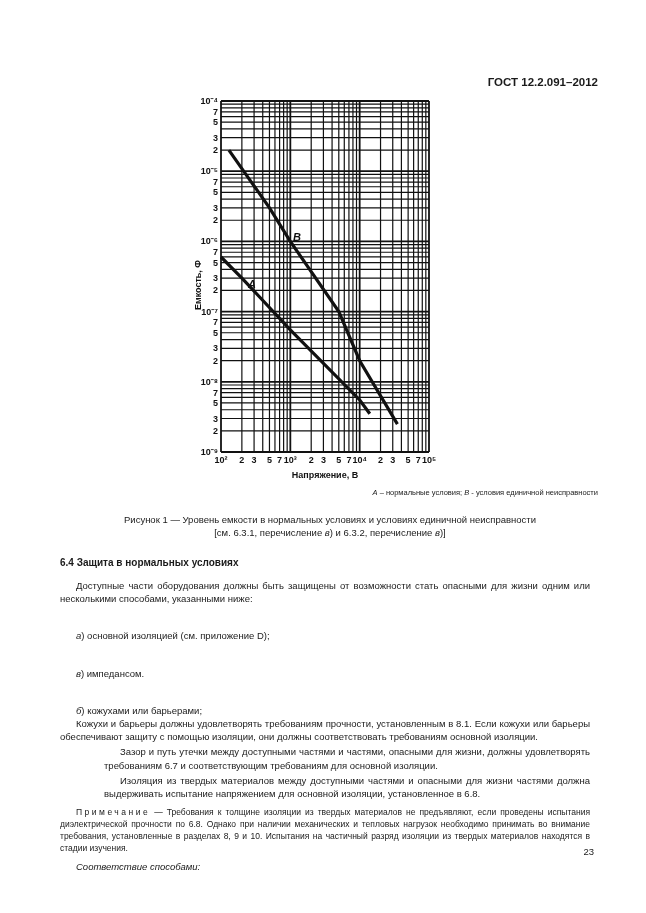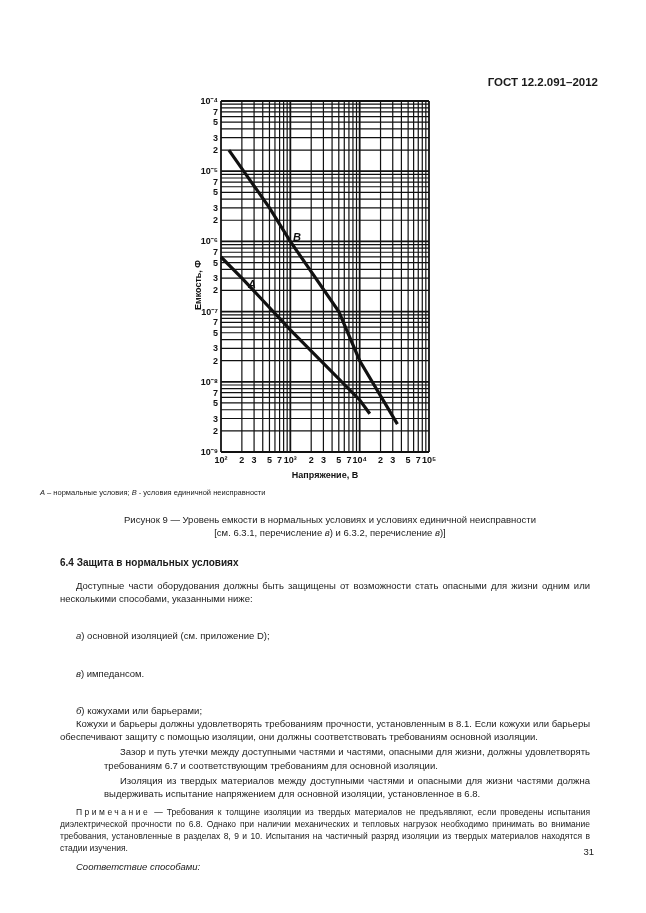--- a/index.html
+++ b/index.html
@@ -1,19 +1,19 @@
 <!DOCTYPE html>
 <html><head>
 <meta charset="utf-8">
 <style>
   html, body { margin: 0; padding: 0; background: #ffffff; }
   body { width: 646px; height: 913px; position: relative; overflow: hidden; color: #1a1a1a; font-family: "Liberation Sans", sans-serif; }
   .header { position: absolute; top: 76px; right: 48px; font-size: 11.5px; font-weight: bold; }
   .chart { position: absolute; left: 0; top: 0; width: 646px; height: 500px; }
-  .legend-line { position: absolute; top: 488px; left: 0; width: 540px; text-align: left; font-size: 7.5px; padding-left: 40px; box-sizing: border-box; }
+  .legend-line { position: absolute; top: 488px; left: 0; width: 598px; text-align: right; font-size: 7.5px; padding-left: 40px; box-sizing: border-box; }
   .legend-line i { font-style: italic; }
   .caption { position: absolute; top: 513px; left: 60px; width: 540px; text-align: center; font-size: 9.5px; line-height: 13px; }
   .section-title { position: absolute; top: 557px; left: 60px; font-size: 10px; font-weight: bold; }
   .body-text { position: absolute; top: 579px; left: 60px; width: 530px; font-size: 9.5px; line-height: 13.2px; }
   .body-text p { margin: 0; text-align: justify; text-indent: 16px; }
   .body-text p.li { text-indent: 16px; margin-top: 24px; }
   .body-text p.gap { margin-top: 2px; margin-left: 44px; }
   .note { font-size: 8.5px; line-height: 12px; margin-top: 6px !important; }
   .note .spaced { letter-spacing: 2.5px; }
   .it { font-style: italic; }
@@ -156,31 +156,31 @@
   <text id="ylabel" x="0" y="0" text-anchor="middle" font-family="Liberation Sans, sans-serif" font-size="9" font-weight="bold" fill="#111" transform="translate(201,285) rotate(-90)">Емкость, Ф</text>
   <text id="labelA" x="248" y="288" font-family="Liberation Sans, sans-serif" font-size="11" font-weight="bold" font-style="italic" fill="#111">A</text>
   <text id="labelB" x="293" y="241" font-family="Liberation Sans, sans-serif" font-size="11" font-weight="bold" font-style="italic" fill="#111">B</text>
 </svg>
 
 <div class="legend-line">
   <i>A</i><span> – нормальные условия; </span><i>B</i><span> -  условия единичной неисправности</span>
 </div>
 
 <div class="caption">
-  <div>Рисунок 9 — Уровень емкости в нормальных условиях и условиях единичной неисправности</div>
+  <div>Рисунок 1 — Уровень емкости в нормальных условиях и условиях единичной неисправности</div>
   <div><span>[см. 6.3.1, перечисление </span><i>в</i><span>) и 6.3.2, перечисление </span><i>в</i><span>)]</span></div>
 </div>
 
 <div class="section-title">6.4 Защита в нормальных условиях</div>
 
 <div class="body-text">
   <p>Доступные части оборудования должны быть защищены от возможности стать опасными для жизни одним или несколькими способами, указанными ниже:</p>
   <p class="li"><i>а</i><span>) основной изоляцией (см. приложение D);</span></p>
   <p class="li"><i>в</i><span>) импедансом.</span></p>
   <p class="li"><i>б</i><span>) кожухами или барьерами;</span></p>
   <p>Кожухи и барьеры должны удовлетворять требованиям прочности, установленным в 8.1. Если кожухи или барьеры обеспечивают защиту с помощью изоляции, они должны соответствовать требованиям основной изоляции.</p>
   <p class="gap">Зазор и путь утечки между доступными частями и частями, опасными для жизни, должны удовлетворять требованиям 6.7 и соответствующим требованиям для основной изоляции.</p>
   <p class="gap">Изоляция из твердых материалов между доступными частями и опасными для жизни частями должна выдерживать испытание напряжением для основной изоляции, установленное в 6.8.</p>
   <p class="note"><span class="spaced">Примечание</span><span> — Требования к толщине изоляции из твердых материалов не предъявляют, если проведены испытания диэлектрической прочности по 6.8. Однако при наличии механических и тепловых нагрузок необходимо принимать во внимание требования, установленные в разделах 8, 9 и 10. Испытания на частичный разряд изоляции из твердых материалов находятся в стадии изучения.</span></p>
   <p class="it compliance">Соответствие способами:</p>
 </div>
 
-<div class="page-num">31</div>
+<div class="page-num">23</div>
 
 </body></html>

